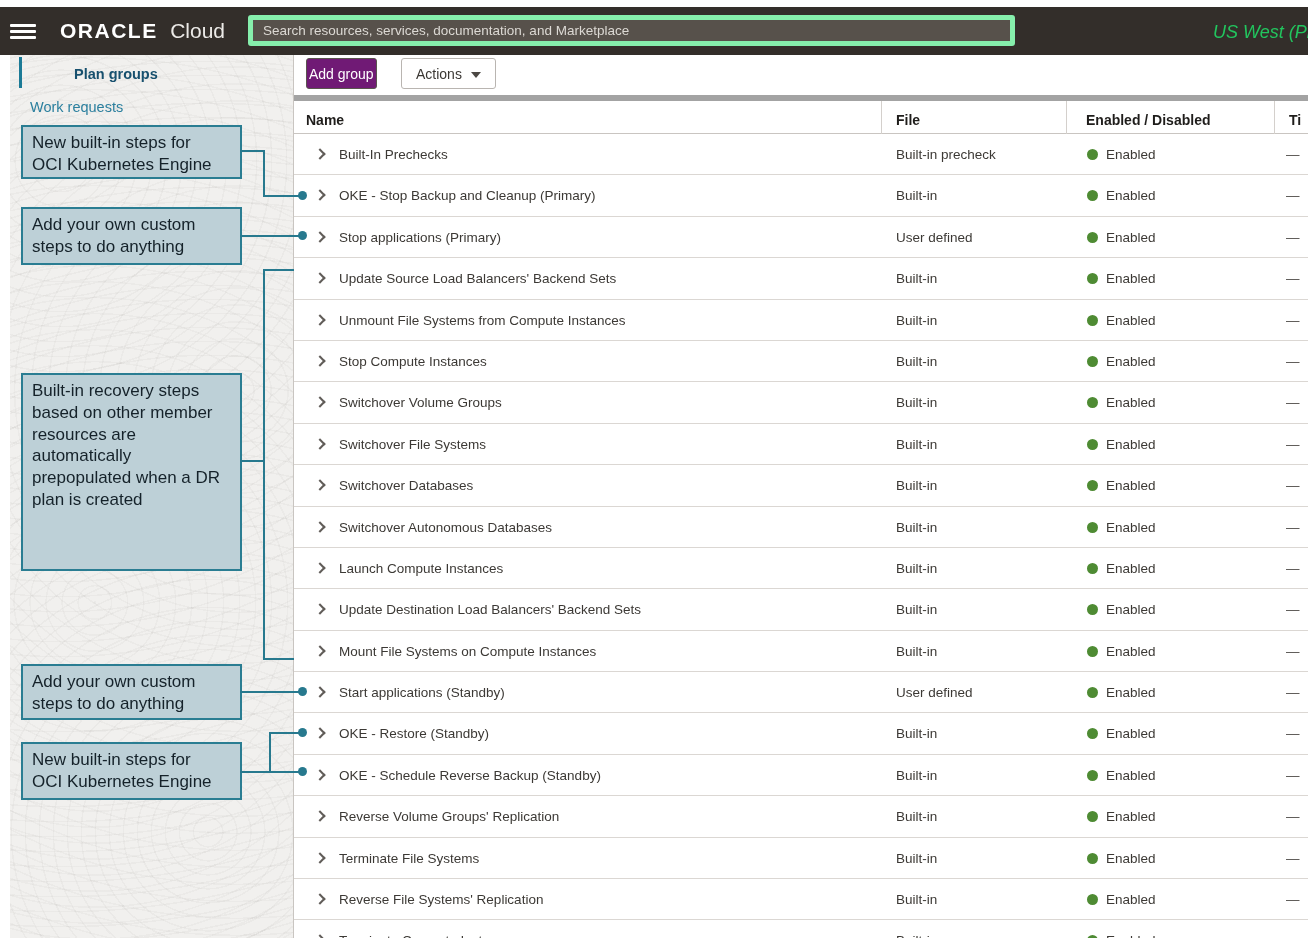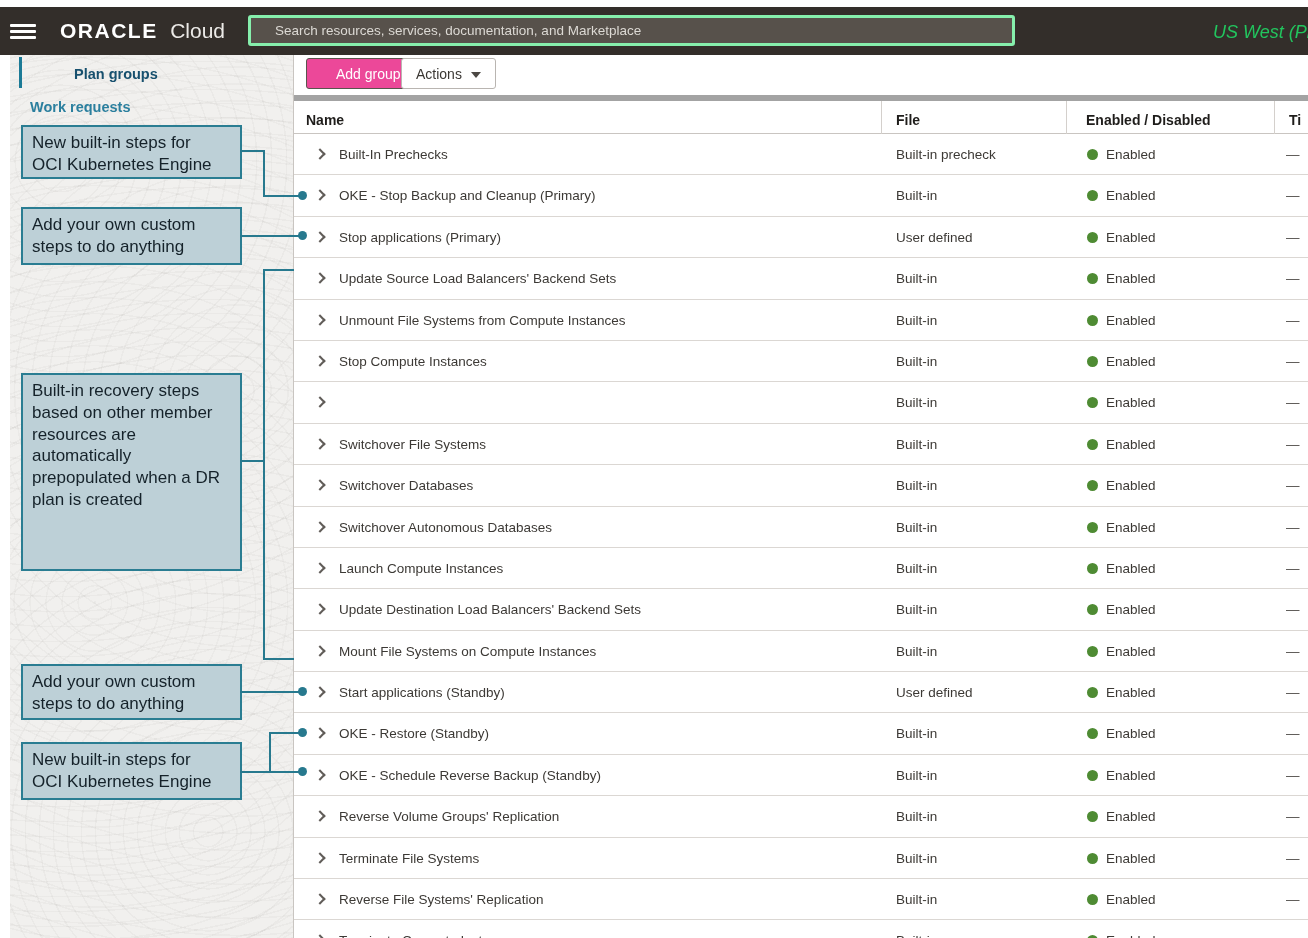--- a/index.html
+++ b/index.html
@@ -11,46 +11,46 @@
 
   
   .topbar { position:absolute; left:0; top:7px; width:1308px; height:48px; background:#332e2a; }
   .hamburger-btn { position:absolute; left:10px; top:12px; width:30px; height:24px; background:transparent; border:none; cursor:pointer; }
   .hamburger-btn .bar { display:block; width:26px; height:3px; background:#fff; border-radius:1px; margin:3px 0; }
   .brand { position:absolute; left:60px; top:12px; white-space:nowrap; }
   .brand .b-bold { font-size:21px; font-weight:bold; letter-spacing:1.5px; color:#fff; }
   .brand .b-light { font-size:21px; font-weight:300; color:#eceae7; margin-left:8px; }
   .search-input {
     position:absolute; left:248px; top:8px; width:767px; height:31px;
-    background:#57514b; border:3px solid #86efac; border-radius:3px;
-    color:#e4e1dd; font-size:13.5px; padding:0 24px; outline:none;
+    background:#57514b; border:5px solid #86efac; border-radius:3px;
+    color:#e4e1dd; font-size:13.5px; padding:0 10px; outline:none;
     font-family:"Liberation Sans","DejaVu Sans",sans-serif;
   }
   .search-input::placeholder { color:#dcd9d4; opacity:1; }
   .region { position:absolute; left:1213px; top:15px; font-size:18px; color:#22c55e; white-space:nowrap; background:transparent; border:none; cursor:pointer;font-style:italic; }
 
   
   .sidebar {
     position:absolute; left:10px; top:55px; width:283px; height:883px;
     background-color:#f1f0ee;
     background-image:
       repeating-radial-gradient(circle at 18% 12%, rgba(90,85,78,0.045) 0 1.5px, transparent 1.5px 15px),
       repeating-radial-gradient(circle at 80% 38%, rgba(90,85,78,0.04) 0 1.5px, transparent 1.5px 17px),
       repeating-radial-gradient(circle at 30% 62%, rgba(90,85,78,0.04) 0 1.5px, transparent 1.5px 16px),
       repeating-radial-gradient(circle at 70% 88%, rgba(90,85,78,0.045) 0 1.5px, transparent 1.5px 14px);
   }
   .nav-accent { position:absolute; left:9px; top:2px; width:3px; height:31px; background:#1b7a96; }
   .nav-item { position:absolute; left:20px; font-size:14.5px; cursor:pointer; background:transparent; border:none; font-family:inherit; }
   .nav-item.selected { top:11px; font-weight:bold; color:#17506e;margin-left:44px; }
-  .nav-item.plain { top:44px; color:#2b7f9e;font-weight:bold; }
+  .nav-item.plain { top:44px; color:#2b7f9e; }
 
   
   .main { position:absolute; left:293px; top:55px; width:1015px; height:883px; background:#fff; border-left:1px solid #c9c5c1; overflow:hidden; }
   .btn { font-family:inherit; font-size:14px; cursor:pointer; }
-  .btn-add { position:absolute; left:12px; top:3px; height:31px; padding:0 29px; background:#ec4899; color:#fff; border:1px solid #5a544e; border-radius:3px; }
+  .btn-add { position:absolute; left:12px; top:3px; height:31px; padding:0 2px; background:#701a75; color:#fff; border:1px solid #5a544e; border-radius:3px; }
   .btn-actions { position:absolute; left:107px; top:3px; height:31px; padding:0 14px; background:#fff; color:#3a3733; border:1px solid #b9b5b1; border-radius:3px; }
   .caret-down { display:inline-block; width:0; height:0; border-left:5px solid transparent; border-right:5px solid transparent; border-top:6px solid #4c4844; margin-left:9px; vertical-align:1px; }
 
   .thead { position:absolute; left:0; top:40px; width:1015px; height:39px; background:#fff; border-top:6px solid #a3a3a3; border-bottom:1px solid #c9c5c1; }
   .th { position:absolute; top:0; height:39px; line-height:39px; font-weight:bold; font-size:14px; color:#1f1d1b; white-space:nowrap; }
   .th.c-name { left:12px; } .th.c-type { left:602px; } .th.c-status { left:792px; } .th.c-timeout { left:995px; }
   .vsep { position:absolute; top:0; width:1px; height:39px; background:#d4d0cc; }
   .vsep.s1 { left:587px; } .vsep.s2 { left:772px; } .vsep.s3 { left:980px; }
 
   .tbody { position:absolute; left:0; top:79px; width:1015px; height:804px; }
@@ -180,20 +180,21 @@
   <div class="trow">
     <span class="chev"></span>
     <span class="cell name">Stop Compute Instances</span>
     <span class="cell type">Built-in</span>
     <span class="cell status"><span class="dot-status"></span><span>Enabled</span></span>
     <span class="cell timeout">—</span>
   </div>
 
   <div class="trow">
     <span class="chev"></span>
+    <span class="cell name">Switchover Volume Groups</span>
     <span class="cell type">Built-in</span>
     <span class="cell status"><span class="dot-status"></span><span>Enabled</span></span>
     <span class="cell timeout">—</span>
   </div>
 
   <div class="trow">
     <span class="chev"></span>
     <span class="cell name">Switchover File Systems</span>
     <span class="cell type">Built-in</span>
     <span class="cell status"><span class="dot-status"></span><span>Enabled</span></span>

